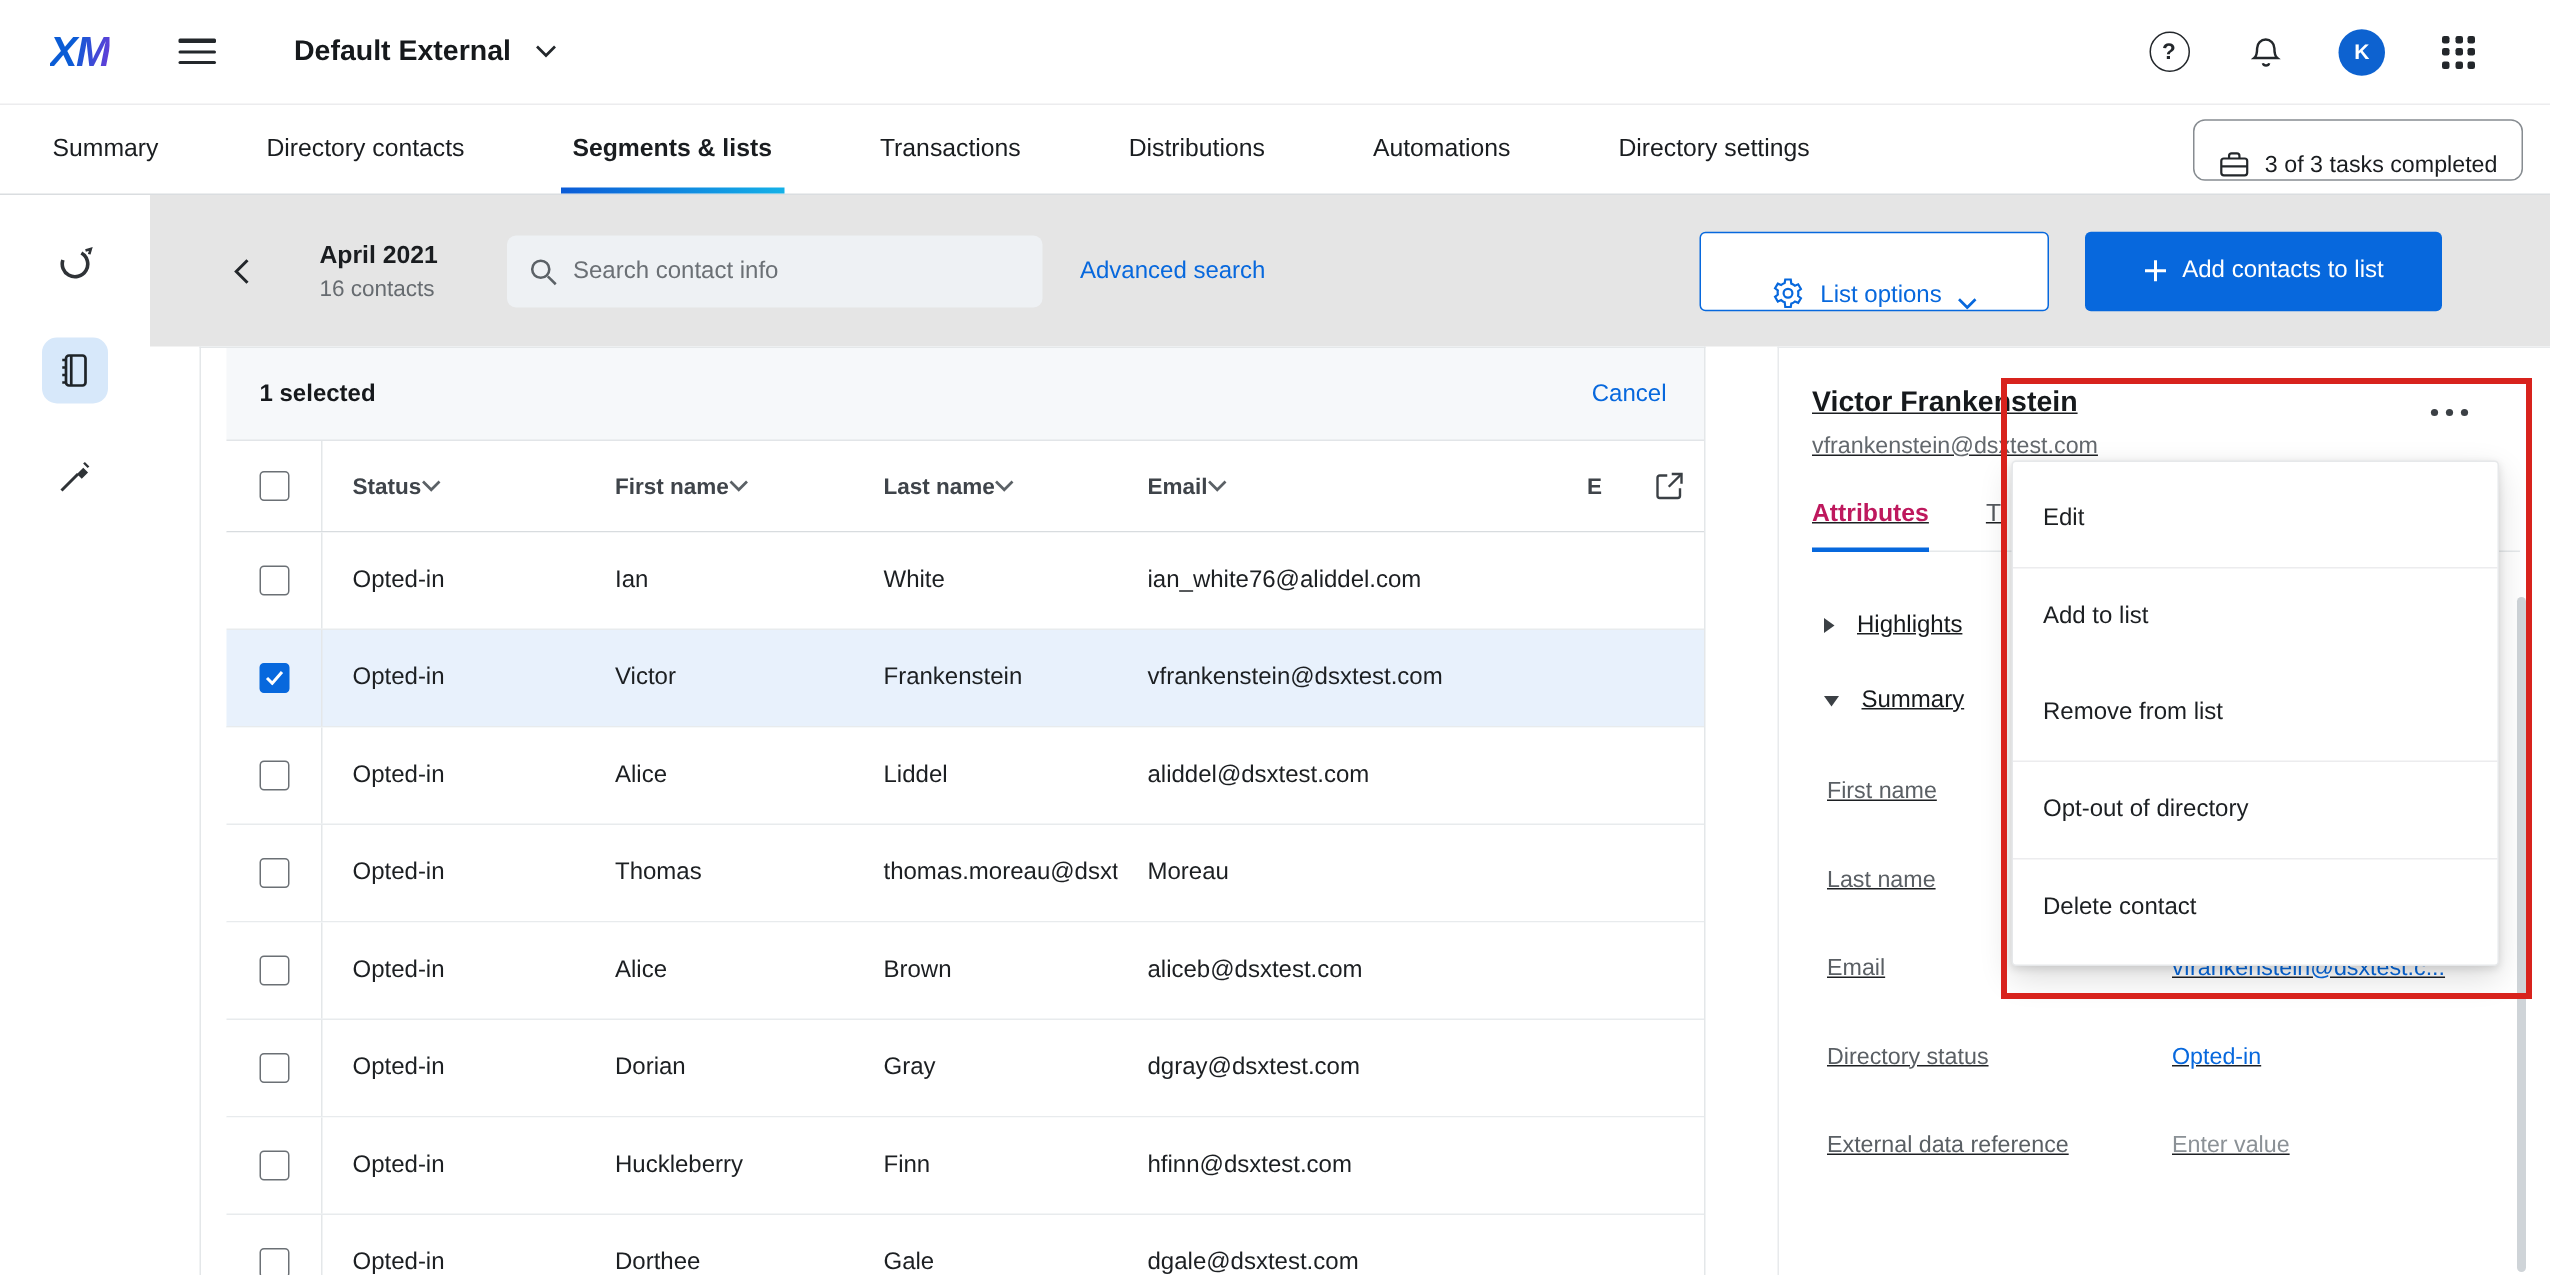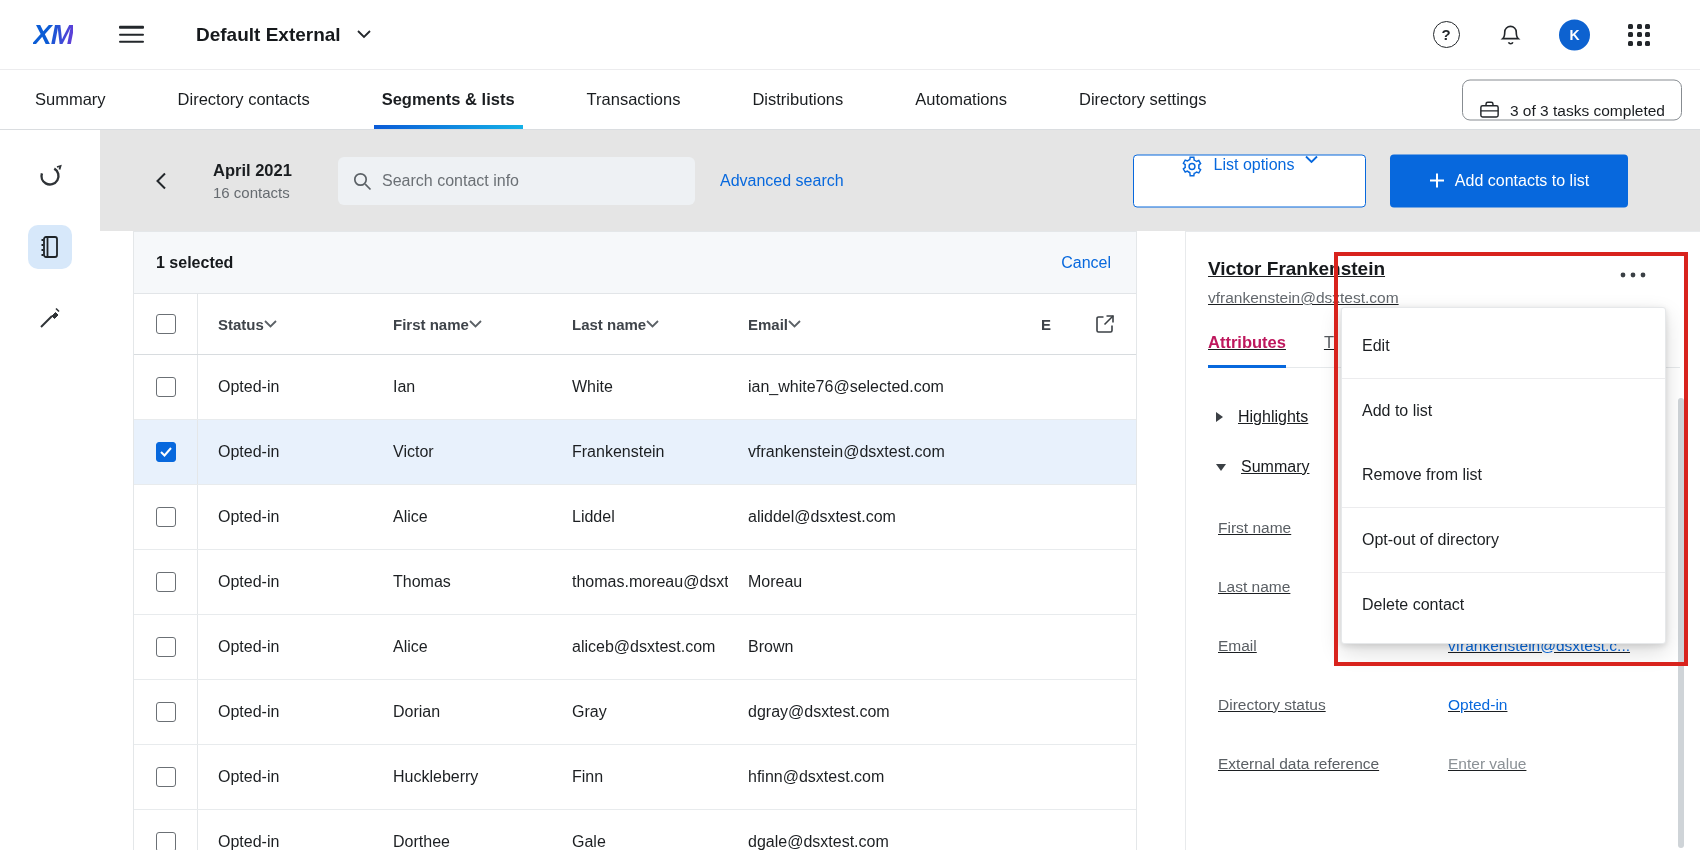--- a/index.html
+++ b/index.html
@@ -44,33 +44,33 @@
   .namegroup { left:213px; }
   .list-name { font-size:16.5px; font-weight:bold; color:#1a1d20; }
   .list-count { font-size:15px; color:#666b70; margin-top:4px; }
   .search { left:338px; width:357px; height:48px; background:#eef1f4; border-radius:6px;
     display:flex; align-items:center; padding:0 14px; gap:10px; }
   .search input { border:none; outline:none; background:transparent; font-size:16px; color:#1c1f22; width:100%;
     font-family:"Liberation Sans", sans-serif; }
   .search input::placeholder { color:#6b7075; }
   .adv-link { left:720px; font-size:16px; color:#0768dd; cursor:pointer; }
   .btn-outline { left:1133px; width:233px; height:53px; border:1px solid #0768dd; border-radius:4px; background:#fff;
-    display:flex; align-items:flex-start; justify-content:center; gap:11px; color:#0768dd; font-size:16px; cursor:pointer; }
+    display:flex; align-items:flex-end; justify-content:center; gap:11px; color:#0768dd; font-size:16px; cursor:pointer; }
   .btn-primary { left:1390px; width:238px; height:53px; background:#0768dd; border:none; border-radius:4px;
     display:flex; align-items:center; justify-content:center; gap:10px; color:#fff; font-size:16px; cursor:pointer; }
 
   
   .sidebar { position:absolute; left:0; top:130px; width:100px; height:720px; background:#fff; }
   .side-item { position:absolute; left:28px; width:44px; height:44px; border-radius:10px;
     display:flex; align-items:center; justify-content:center; cursor:pointer; }
   .side-item.active { background:#d7e8fa; }
 
   
   .table-wrap { position:absolute; left:133px; top:231px; width:1004px; height:619px;
-    border:1px solid #e4e7e9; border-bottom:none; overflow:hidden; background:#fff; }
+    border:1px solid #e4e7e9; border-bottom:none; overflow:hidden; background:#fff;padding-left:17px; }
   .sel-bar { height:62px; background:#f6f8fa; border-bottom:1px solid #e2e5e8;
     display:flex; align-items:center; justify-content:space-between; padding:0 25px 0 22px; }
   .sel-text { font-size:16px; font-weight:bold; color:#16191c; }
   .cancel { font-size:16px; color:#0768dd; cursor:pointer; }
   .thead, .trow { display:grid; grid-template-columns:64px 175px 179px 176px 297px 48px 1fr; }
   .thead { height:61px; border-bottom:1px solid #d8dcdf; }
   .trow { height:65px; border-bottom:1px solid #e8ebed; background:#fff; cursor:pointer; }
   .trow.selected { background:#e8f1fc; }
   .cell { display:flex; align-items:center; padding-left:20px; font-size:16px; color:#1c1f22;
     white-space:nowrap; overflow:hidden; }
@@ -282,21 +282,21 @@
     </div>
   </div>
 
   <div class="trow">
     <div class="cell cb-cell">
         <span class="cb"></span>
       </div>
     <div class="cell">Opted-in</div>
     <div class="cell">Ian</div>
     <div class="cell">White</div>
-    <div class="cell">ian_white76@selected.com</div>
+    <div class="cell">ian_white76@aliddel.com</div>
     <div class="cell"></div>
       <div class="cell"></div>
   </div>
 
   <div class="trow selected">
     <div class="cell cb-cell">
       <span class="cb checked">
         <svg width="12" height="10" viewBox="0 0 12 10" fill="none" stroke="#fff" stroke-width="2">
             <path d="M1 5l3.5 3.5L11 1"></path>
           </svg>
@@ -333,22 +333,22 @@
     <div class="cell"></div>
       <div class="cell"></div>
   </div>
 
   <div class="trow">
     <div class="cell cb-cell">
         <span class="cb"></span>
       </div>
     <div class="cell">Opted-in</div>
     <div class="cell">Alice</div>
+    <div class="cell">Brown</div>
     <div class="cell">aliceb@dsxtest.com</div>
-    <div class="cell">Brown</div>
     <div class="cell"></div>
       <div class="cell"></div>
   </div>
 
   <div class="trow">
     <div class="cell cb-cell">
         <span class="cb"></span>
       </div>
     <div class="cell">Opted-in</div>
     <div class="cell">Dorian</div>

